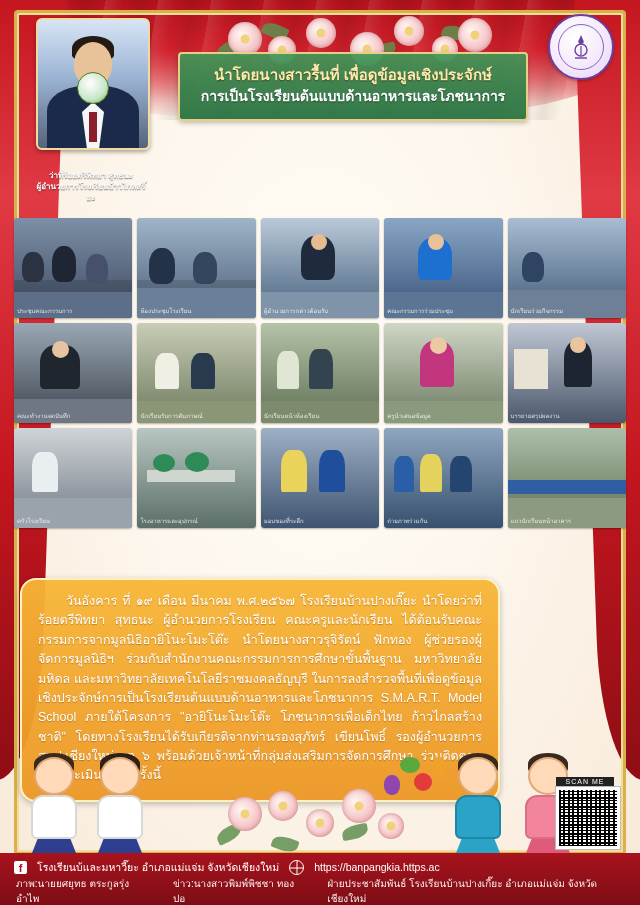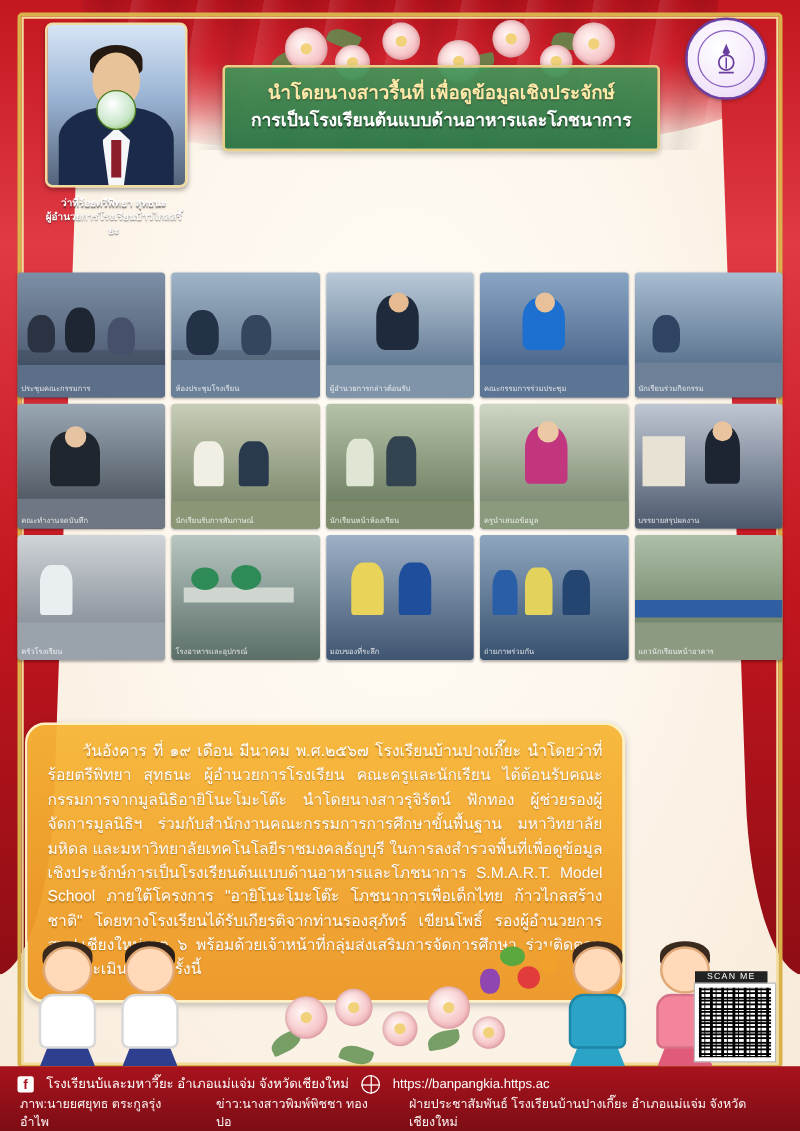--- a/index.html
+++ b/index.html
@@ -116,26 +116,27 @@
     position: absolute; left: 50%; bottom: 6px; transform: translateX(-50%);
     width: 8px; height: 30px; background: #8c1d2a;
   }
   .director-photo .badge {
     position: absolute; left: 50%; top: 52px; transform: translateX(-50%);
     width: 30px; height: 30px; border-radius: 50%;
     background: radial-gradient(circle at 40% 35%, #ffffff, #c8e6c9 60%, #7cb342 100%);
     border: 1px solid #4a7c1c;
   }
   .director-name {
-    margin-top: 8px;
+    margin-top: 21px;
     font-size: 8px;
     line-height: 1.35;
     color: #ffffff;
     text-shadow: 0 1px 1px rgba(0,0,0,.55);
     font-weight: bold;
+    font-family: Liberation Serif, serif;
   }
 
   
   .title-band {
     position: absolute;
     left: 178px; top: 52px;
     width: 330px;
     background: linear-gradient(180deg, rgba(66,150,88,.92) 0%, rgba(34,110,60,.92) 100%);
     border: 2px solid #e7cf86;
     border-radius: 4px;

